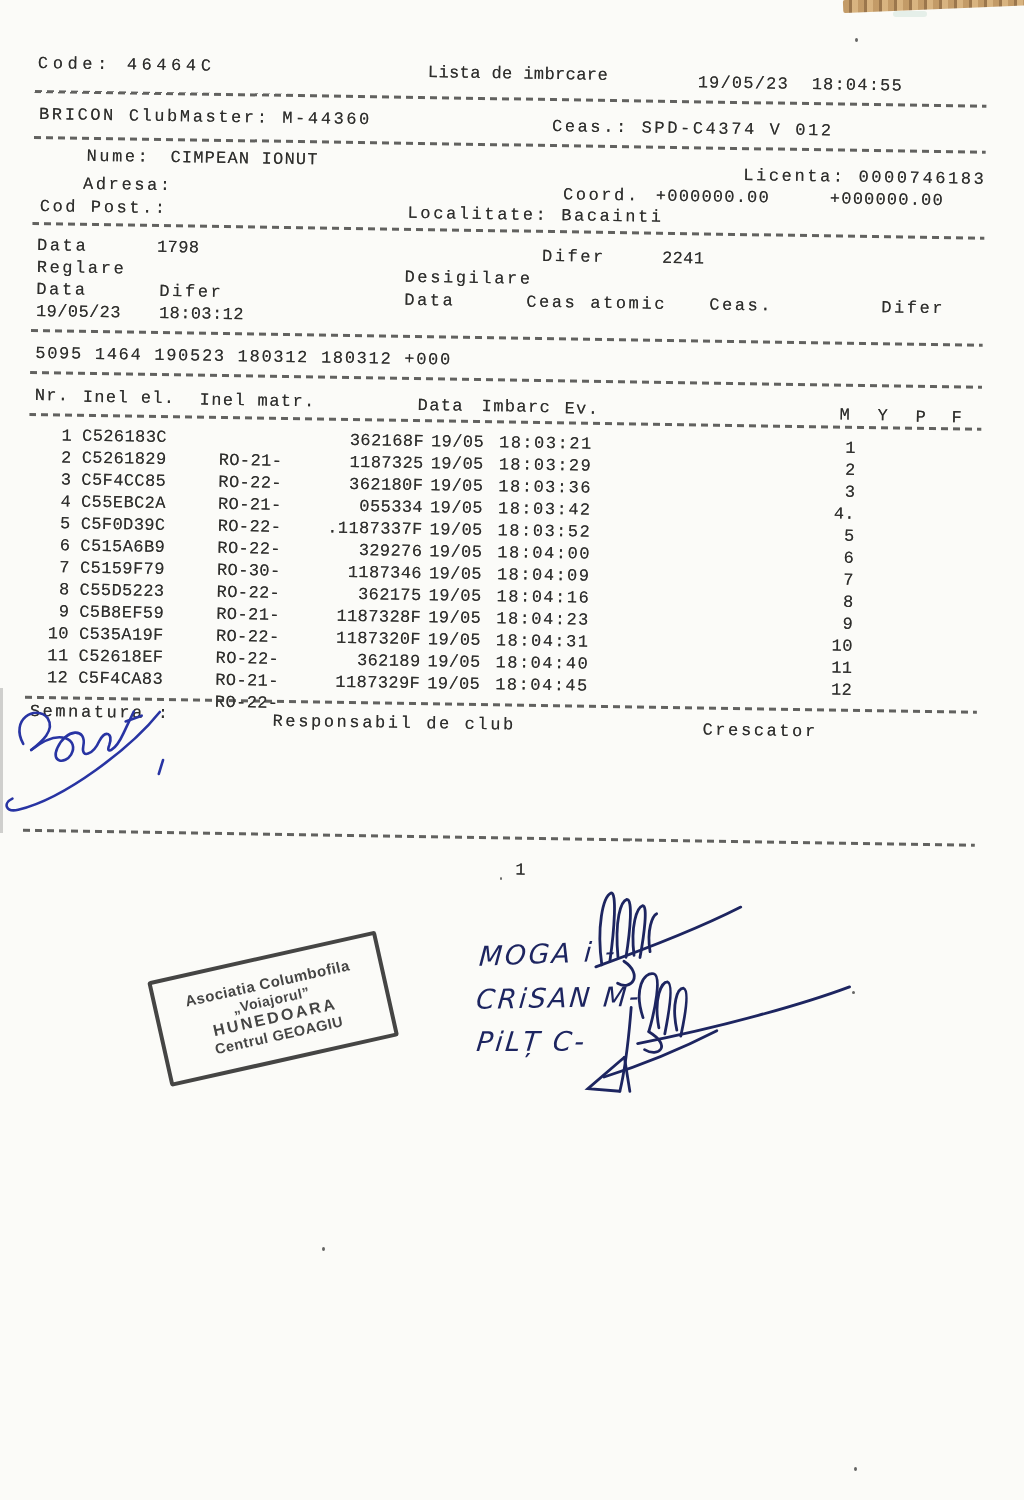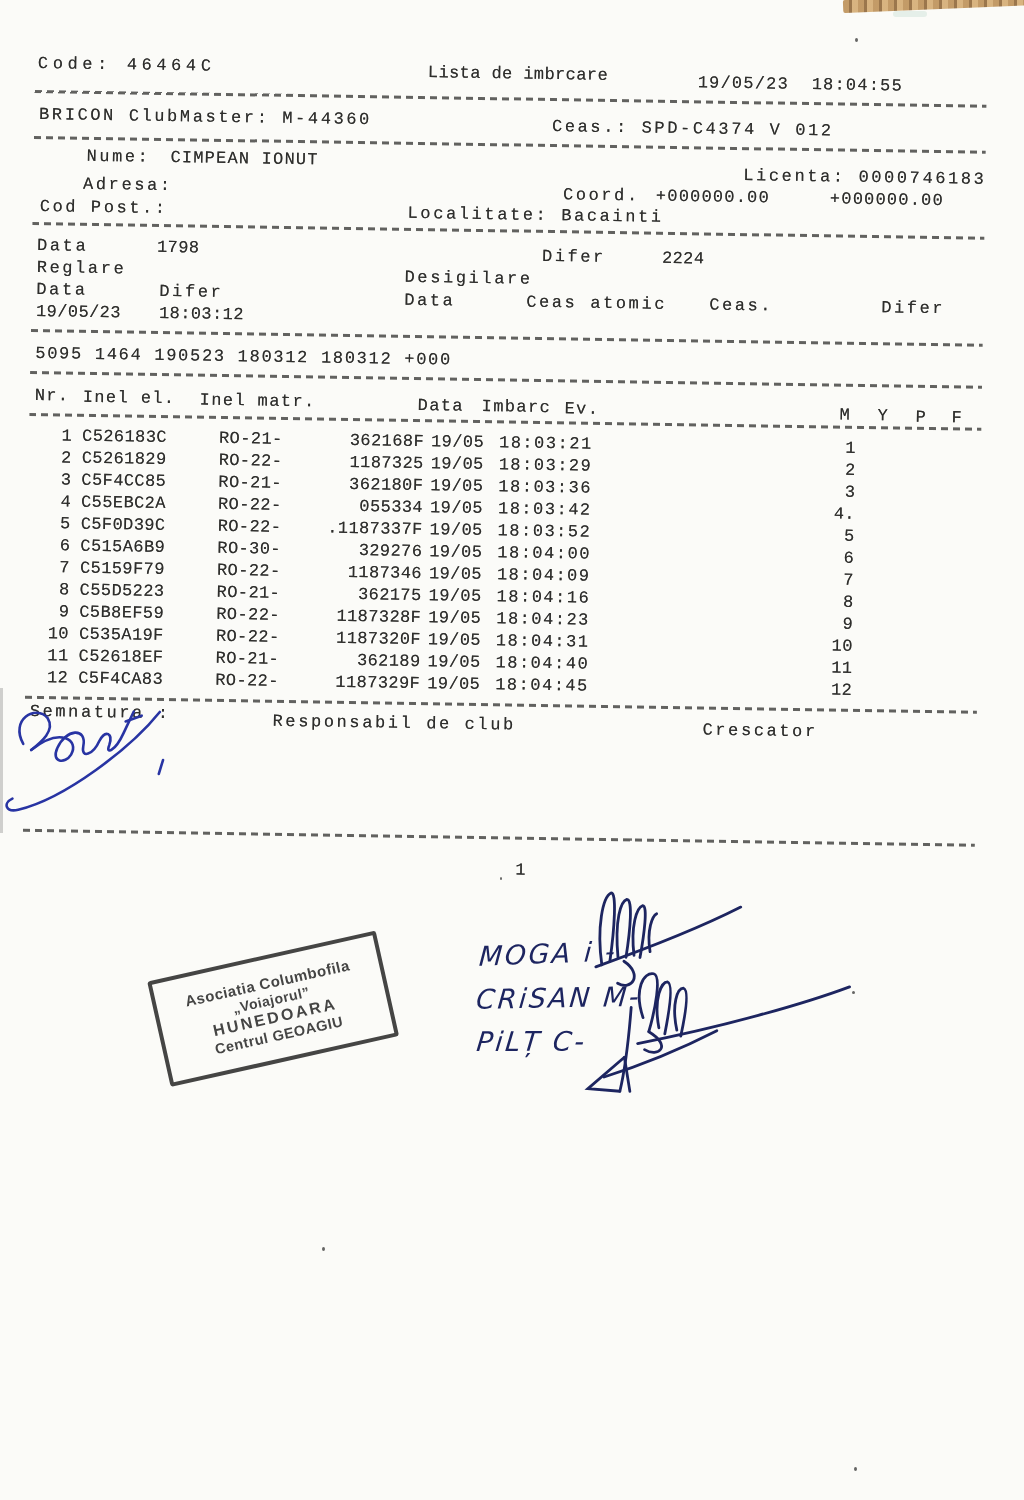--- a/index.html
+++ b/index.html
@@ -13,21 +13,21 @@
   .ls-norm{letter-spacing:.4px;}
   .ls-sum{letter-spacing:1.7px;}
   .ls-h{letter-spacing:1.4px;}
   .ls-val{letter-spacing:1.2px;}
   .sep{position:absolute;left:35px;width:952px;height:3px;background:repeating-linear-gradient(90deg,#3b3b39 0 7px,transparent 7px 12px);opacity:.8;}
   
   .t-row{position:absolute;left:40px;width:935px;height:20px;font-size:17px;line-height:17px;}
   .t-row span{position:absolute;top:0;letter-spacing:.4px;white-space:pre;text-shadow:0 0 .6px rgba(40,40,40,.65);}
   .f-nr{left:0;width:38px;text-align:right;}
   .f-el{left:48px;}
-  .f-matr{left:185px;}
+  .f-matr{left:185px;margin-top:22px;}
   .f-ring{left:268px;width:122px;text-align:right;}
   .f-data{left:397px;}
   .f-time{left:465px;letter-spacing:1.5px !important;}
   .f-m{left:788px;width:34px;text-align:right;}
   
   .stamp{position:absolute;left:171px;top:951px;width:226px;height:100px;border:4px solid #2c2c2c;border-radius:3px;
          transform:rotate(-13.5deg);display:flex;flex-direction:column;justify-content:center;align-items:center;gap:1px;
          color:#2c2c2c;font-family:"Liberation Sans",sans-serif;font-weight:bold;opacity:.88;}
   .stamp .s1{font-size:15px;letter-spacing:.5px;}
   .stamp .s2{font-size:14px;letter-spacing:.5px;}
@@ -66,21 +66,21 @@
     <div class="t ls-wide" style="left:565px;top:178px;">Coord.</div>
     <div class="t ls-val" style="left:658px;top:178px;">+000000.00</div>
     <div class="t ls-val" style="left:832px;top:178px;">+000000.00</div>
     <div class="t ls-wide" style="left:42px;top:198px;">Cod Post.:</div>
     <div class="t ls-wide" style="left:410px;top:199px;">Localitate: Bacainti</div>
     <div class="sep" style="top:222px;"></div>
 
     <div class="t ls-wide" style="left:40px;top:237px;">Data</div>
     <div class="t ls-norm" style="left:160px;top:237px;">1798</div>
     <div class="t ls-wide" style="left:545px;top:240px;">Difer</div>
-    <div class="t ls-norm" style="left:665px;top:240px;">2224</div>
+    <div class="t ls-norm" style="left:665px;top:240px;">2241</div>
     <div class="t ls-wide" style="left:40px;top:259px;">Reglare</div>
     <div class="t ls-wide" style="left:408px;top:263px;">Desigilare</div>
     <div class="t ls-wide" style="left:40px;top:281px;">Data</div>
     <div class="t ls-wide" style="left:163px;top:281px;">Difer</div>
     <div class="t ls-wide" style="left:408px;top:286px;">Data</div>
     <div class="t ls-wide" style="left:530px;top:286px;">Ceas atomic</div>
     <div class="t ls-wide" style="left:713px;top:286px;">Ceas.</div>
     <div class="t ls-wide" style="left:885px;top:286px;">Difer</div>
     <div class="t ls-norm" style="left:40px;top:303px;">19/05/23</div>
     <div class="t ls-norm" style="left:163px;top:303px;">18:03:12</div>

